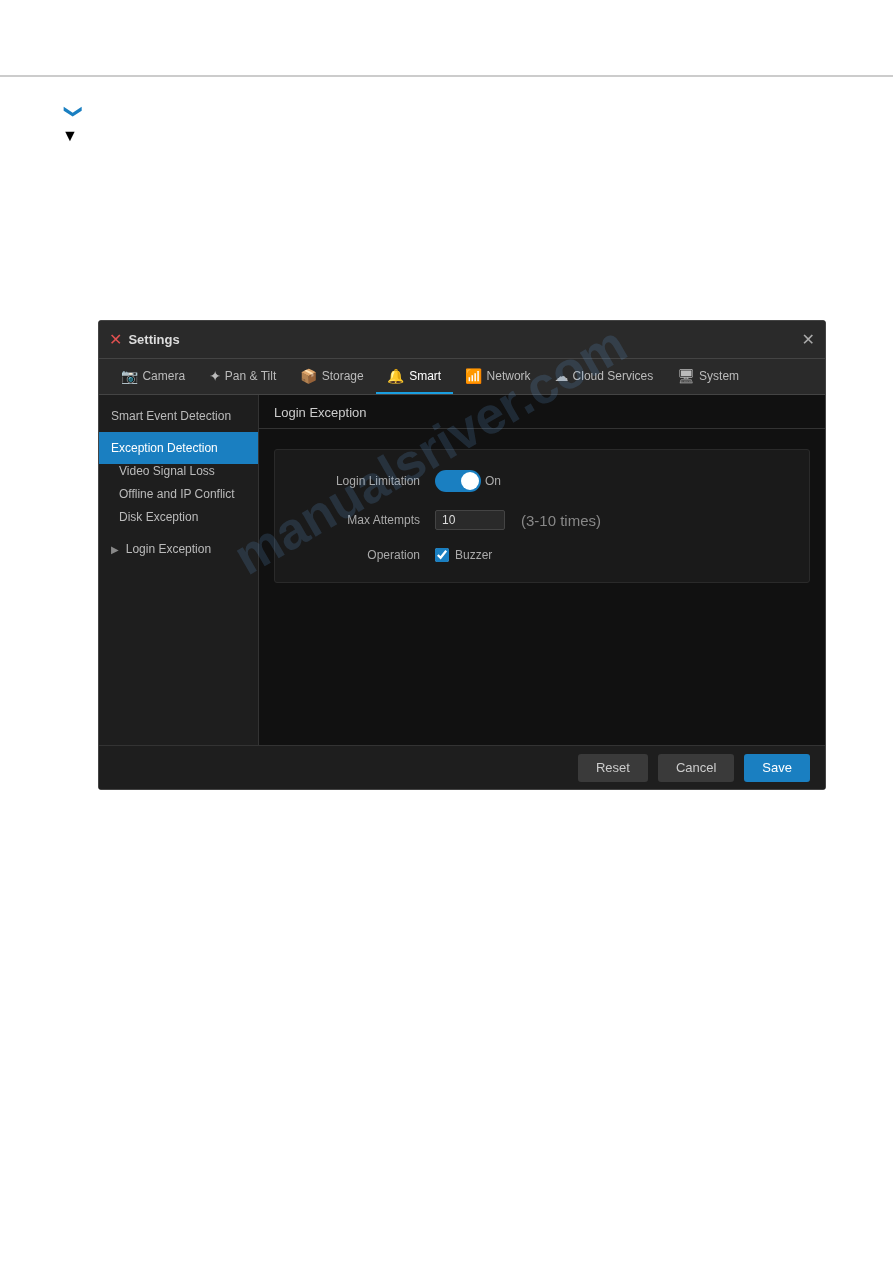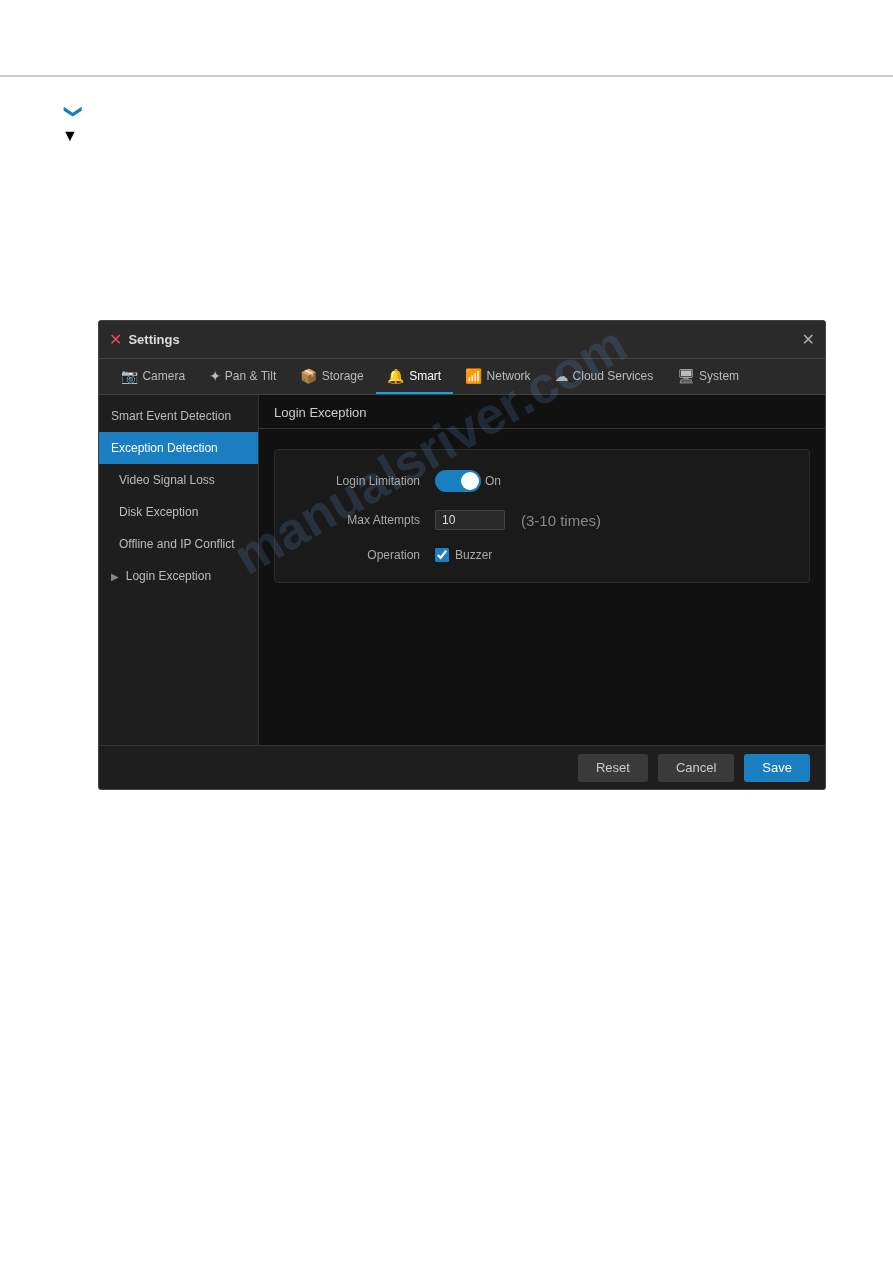--- a/index.html
+++ b/index.html
@@ -141,21 +141,21 @@
     .sidebar-item.active {
       background: #1a7fc1;
       color: #fff;
     }
     .sidebar-item-arrow {
       font-size: 10px;
       color: #888;
       margin-right: 2px;
     }
     .sidebar-sub-item {
-      padding: 9px 12px 9px 20px;
+      padding: 0 12px 9px 20px;
       color: #bbb;
       font-size: 12px;
       cursor: pointer;
     }
 
     
     .main-panel {
       flex: 1;
       background: #111;
       display: flex;
@@ -381,24 +381,24 @@
       <div class="sidebar-item">
         <span>Smart Event Detection</span>
       </div>
       <div class="sidebar-item active">
         <span>Exception Detection</span>
       </div>
       <div class="sidebar-sub-item">
         <span>Video Signal Loss</span>
       </div>
       <div class="sidebar-sub-item">
+        <span>Offline and IP Conflict</span>
+      </div>
+      <div class="sidebar-sub-item">
         <span>Disk Exception</span>
-      </div>
-      <div class="sidebar-sub-item">
-        <span>Offline and IP Conflict</span>
       </div>
       <div class="sidebar-item">
         <span class="sidebar-item-arrow">▶</span>
         <span>Login Exception</span>
       </div>
     </div>
 
     <div class="main-panel">
       <div class="panel-title">Login Exception</div>
       <div class="panel-content">

